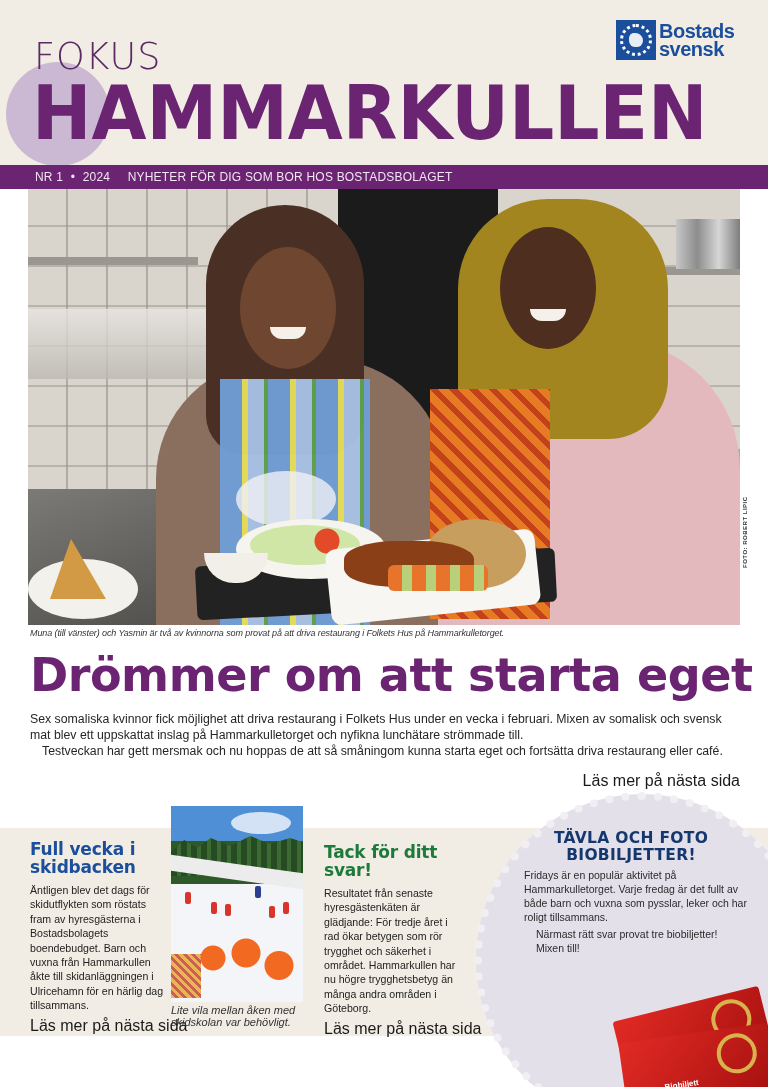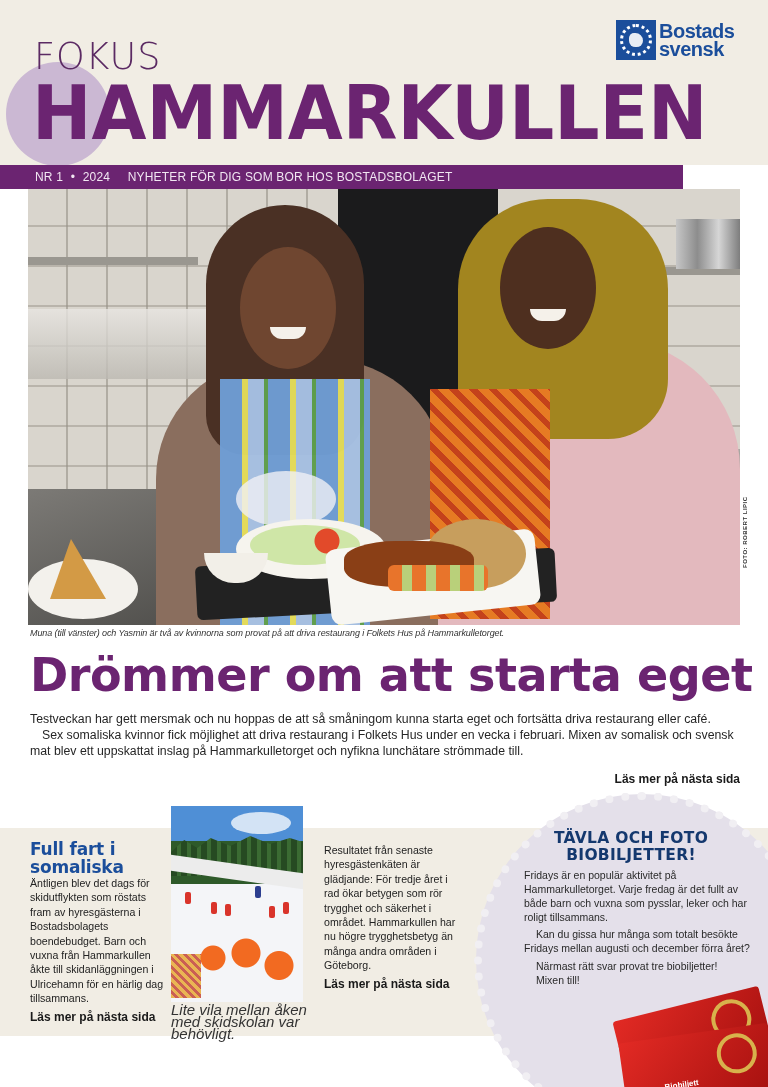--- a/index.html
+++ b/index.html
@@ -10,21 +10,21 @@
   .masthead { position: absolute; left: 0; top: 0; width: 768px; height: 165px; background: #f1ede4; overflow: hidden; }
   .masthead .circle { position: absolute; left: 6px; top: 62px; width: 104px; height: 104px; border-radius: 50%; background: #cbb8d3; }
   .masthead .fokus { position: absolute; left: 34px; top: 34px; font-family: "DejaVu Sans", sans-serif; font-weight: 200; font-size: 38px; letter-spacing: 1px; color: #5b2a63; transform: scaleX(0.96); transform-origin: left; -webkit-text-stroke: 0; font-weight: lighter; }
   .masthead .title { position: absolute; left: 32px; top: 76px; font-family: "DejaVu Sans", sans-serif; font-weight: bold; font-size: 74px; line-height: 74px; letter-spacing: 0px; color: #6b2471; transform: scaleX(0.96); transform-origin: left; white-space: nowrap; }
   .logo { position: absolute; left: 616px; top: 20px; display: flex; align-items: center; }
   .logo .emblem { width: 40px; height: 40px; background: #1b4e9b; display: flex; align-items: center; justify-content: center; }
   .logo .emblem .ring { width: 32px; height: 32px; border-radius: 50%; border: 3px dotted #fff; display: flex; align-items: center; justify-content: center; }
   .logo .emblem .ring span { width: 14px; height: 14px; border-radius: 40% 60% 50% 50%; background: #fff; opacity: .9; }
   .logo .words { margin-left: 3px; font-family: "Liberation Sans", sans-serif; font-weight: bold; color: #1b4e9b; font-size: 20px; line-height: 18px; letter-spacing: -0.5px; }
 
-  .strip { position: absolute; left: 0; top: 165px; width: 683px; height: 24px; background: #6b2471; color: #f1e6f2; font-size: 12px; line-height: 24px; padding-left: 35px; letter-spacing: 0.2px; white-space: nowrap; }
+  .strip { position: absolute; left: 0; top: 165px; width: 768px; height: 24px; background: #6b2471; color: #f1e6f2; font-size: 12px; line-height: 24px; padding-left: 35px; letter-spacing: 0.2px; white-space: nowrap; }
   .strip span { margin-right: 4px; }
 
   
   .hero { position: absolute; left: 28px; top: 189px; width: 712px; height: 436px; overflow: hidden; background: #8e8a82; }
   .hero .wall { position: absolute; left: 0; top: 0; width: 100%; height: 100%;
     background:
       linear-gradient(90deg, rgba(0,0,0,0) 0, rgba(0,0,0,0) 100%),
       repeating-linear-gradient(0deg, #d9d5cd 0 38px, #b9b4ab 38px 40px),
       #cfcac1; }
   .hero .tiles { position: absolute; left: 0; top: 0; width: 330px; height: 380px;
@@ -64,45 +64,45 @@
 
   .photo-credit { position: absolute; left: 742px; top: 568px; transform: rotate(-90deg); transform-origin: left top; font-size: 6px; font-weight: bold; letter-spacing: 0.5px; color: #333; white-space: nowrap; width: 60px; }
 
   .caption { position: absolute; left: 30px; top: 628px; font-size: 9px; font-style: italic; color: #333; white-space: nowrap; letter-spacing: -0.1px; }
 
   
   .headline { position: absolute; left: 30px; top: 647px; font-family: "DejaVu Sans", sans-serif; font-weight: bold; font-size: 47px; line-height: 56px; color: #6b2471; letter-spacing: -0.5px; white-space: nowrap; transform: scaleX(0.98); transform-origin: left; }
   .lede { position: absolute; left: 30px; top: 711px; width: 712px; font-size: 12.3px; line-height: 16.2px; color: #262626; }
   .lede p { margin: 0; }
   .lede p + p { text-indent: 12px; }
-  .readmore { font-family: "Liberation Sans", sans-serif; font-weight: bold; font-size: 12px; color: #1a1a1a; white-space: nowrap; }
+  .readmore { font-family: "Liberation Sans", sans-serif; font-weight: normal; font-size: 16px; color: #1a1a1a; white-space: nowrap; }
   .readmore-main { position: absolute; right: 28px; top: 772px; }
 
   
   .band { position: absolute; left: 0; top: 828px; width: 768px; height: 208px; background: #f1ede4; }
   .col1 { position: absolute; left: 30px; top: 840px; width: 135px; }
   .col1 h2, .col3 h2 { font-family: "DejaVu Sans", sans-serif; font-weight: bold; font-size: 17px; line-height: 18px; letter-spacing: -0.2px; }
   .col1 h2 { color: #1b4e9b; }
   .col3 h2 { color: #1d7a3a; }
-  .col1 p, .col3 p { margin-top: 0; font-size: 10.6px; line-height: 14.4px; color: #222; }
+  .col1 p, .col3 p { margin-top: 7px; font-size: 10.6px; line-height: 14.4px; color: #222; }
   .col1 .readmore, .col3 .readmore { display: block; margin-top: 4px; }
 
   .ski-photo { position: absolute; left: 171px; top: 806px; width: 132px; height: 196px; overflow: hidden;
     background: linear-gradient(180deg, #4f8fd6 0 18%, #2e5a2a 18% 40%, #f4f5f8 40% 100%); }
   .ski-photo .sky-cloud { position: absolute; left: 60px; top: 6px; width: 60px; height: 22px; border-radius: 50%; background: rgba(255,255,255,.75); }
   .ski-photo .trees { position: absolute; left: 0; top: 30px; width: 132px; height: 40px; background: repeating-linear-gradient(90deg, #264a22 0 6px, #3b6b33 6px 10px); clip-path: polygon(0 40%, 10% 10%, 20% 30%, 30% 5%, 45% 25%, 60% 0, 75% 20%, 90% 5%, 100% 15%, 100% 100%, 0 100%); }
   .ski-photo .slope { position: absolute; left: 0; top: 58px; width: 132px; height: 16px; background: #ececec; transform: skewY(8deg); }
   .ski-photo .kid { position: absolute; width: 6px; height: 12px; background: #d9342b; border-radius: 2px; }
   .ski-photo .group { position: absolute; left: 20px; top: 132px; width: 110px; height: 50px; background:
       radial-gradient(circle at 20% 40%, #f26a21 0 12px, transparent 13px),
       radial-gradient(circle at 50% 30%, #f26a21 0 14px, transparent 15px),
       radial-gradient(circle at 80% 55%, #f26a21 0 14px, transparent 15px),
       transparent; }
   .ski-photo .net { position: absolute; left: 0; top: 148px; width: 30px; height: 44px; background: repeating-linear-gradient(45deg, #e7a52a 0 3px, #c0392b 3px 6px); opacity: .8; }
-  .ski-caption { position: absolute; left: 171px; top: 1004px; width: 140px; font-size: 15px; line-height: 12px; font-style: italic; color: #333; }
+  .ski-caption { position: absolute; left: 171px; top: 1004px; width: 140px; font-size: 11px; line-height: 12px; font-style: italic; color: #333; }
 
   .col3 { position: absolute; left: 324px; top: 843px; width: 140px; }
 
   
   .burst { position: absolute; left: 482px; top: 800px; width: 320px; height: 320px; border-radius: 50%; background: #e4e0ea;
     box-shadow: 0 0 0 6px #e4e0ea; }
   .burst::after { content: ""; position: absolute; inset: -8px; border-radius: 50%; border: 8px dotted #f1eff3; }
   .contest { position: absolute; left: 500px; top: 830px; width: 262px; }
   .contest h2 { text-align: center; font-family: "DejaVu Sans", sans-serif; font-weight: bold; font-size: 15.5px; line-height: 17px; color: #14386e; letter-spacing: 0.3px; margin-bottom: 4px; }
   .contest p { font-size: 10.5px; line-height: 14.1px; color: #2a2a2a; margin-left: 24px; }
@@ -178,58 +178,58 @@
     <div class="rice"></div>
     <div class="chicken"></div>
     <div class="veg"></div>
   <div class="bowl"></div>
 </figure>
 <div class="photo-credit">FOTO: ROBERT LIPIC</div>
 <p class="caption">Muna (till vänster) och Yasmin är två av kvinnorna som provat på att driva restaurang i Folkets Hus på Hammarkulletorget.</p>
 
 <h2 class="headline">Drömmer om att starta eget</h2>
 <div class="lede">
+  <p>Sex somaliska kvinnor fick möjlighet att driva restaurang i Folkets Hus under en vecka i februari. Mixen av somalisk och svensk mat blev ett uppskattat inslag på Hammarkulletorget och nyfikna lunchätare strömmade till.</p>
   <p>Testveckan har gett mersmak och nu hoppas de att så småningom kunna starta eget och fortsätta driva restaurang eller café.</p>
-  <p>Sex somaliska kvinnor fick möjlighet att driva restaurang i Folkets Hus under en vecka i februari. Mixen av somalisk och svensk mat blev ett uppskattat inslag på Hammarkulletorget och nyfikna lunchätare strömmade till.</p>
 </div>
 <a class="readmore readmore-main">Läs mer på nästa sida</a>
 
 <div class="band"></div>
 
 <article class="col1">
-  <h2>Full fart i somaliska</h2>
+  <h2>Full vecka i skidbacken</h2>
   <p>Äntligen blev det dags för skidutflykten som röstats fram av hyresgästerna i Bostadsbolagets boendebudget. Barn och vuxna från Hammarkullen åkte till skidanläggningen i Ulricehamn för en härlig dag tillsammans.</p>
   <a class="readmore">Läs mer på nästa sida</a>
 </article>
 
 <figure class="ski-photo" title="Barn i orange västar vilar i en skidbacke">
   <div class="sky-cloud"></div>
   <div class="trees"></div>
   <div class="slope"></div>
   <div class="kid" style="left:14px;top:86px"></div>
   <div class="kid" style="left:40px;top:96px"></div>
   <div class="kid" style="left:54px;top:98px"></div>
   <div class="kid" style="left:98px;top:100px"></div>
   <div class="kid" style="left:112px;top:96px"></div>
   <div class="kid" style="left:84px;top:80px;background:#2c3e8f"></div>
   <div class="net"></div>
   <div class="group"></div>
 </figure>
 <p class="ski-caption">Lite vila mellan åken med skidskolan var behövligt.</p>
 
 <article class="col3">
+  <h2>Tack för ditt svar!</h2>
   <p>Resultatet från senaste hyresgästenkäten är glädjande: För tredje året i rad ökar betygen som rör trygghet och säkerhet i området. Hammarkullen har nu högre trygghetsbetyg än många andra områden i Göteborg.</p>
   <a class="readmore">Läs mer på nästa sida</a>
 </article>
 
 <div class="burst"></div>
 <section class="contest">
   <h2>TÄVLA OCH FOTO BIOBILJETTER!</h2>
   <p>Fridays är en populär aktivitet på Hammarkulletorget. Varje fredag är det fullt av både barn och vuxna som pysslar, leker och har roligt tillsammans.</p>
-  <p class="ind">Kan du gissa hur många som totalt besökte Fridays mellan augusti och december förra året?</p>
   <p class="ind">Närmast rätt svar provat tre biobiljetter!</p>
   <p class="tight">Mixen till!</p>
 </section>
 
 <div class="tickets">
   <div class="ticket t1">
       <div class="ring"></div>
       <span class="lbl">Biobiljett</span>
     </div>
   <div class="ticket t2">

